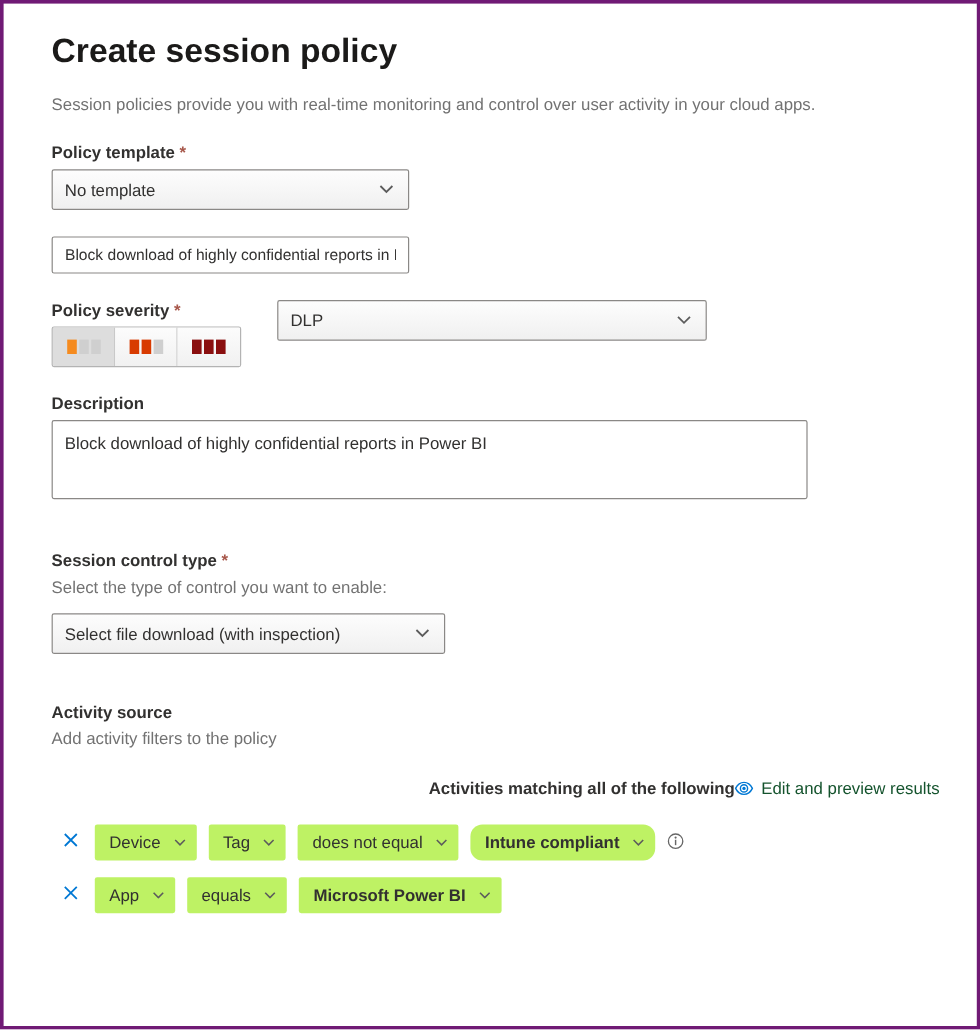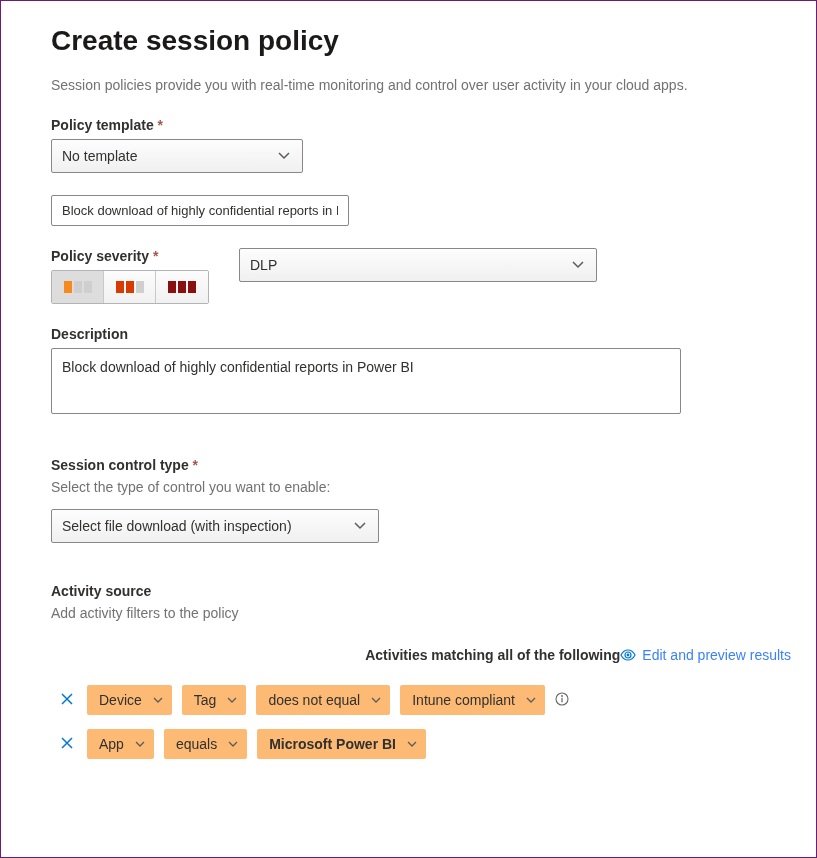--- a/index.html
+++ b/index.html
@@ -4,24 +4,24 @@
   <style>
     * { box-sizing: border-box; margin: 0; padding: 0; }
     body {
       font-family: "Segoe UI", -apple-system, sans-serif;
       font-size: 14px;
       color: #323130;
       background: #fff;
       padding: 0;
     }
     .page {
-      border: 1px solid #701a75;
+      border: 3px solid #701a75;
       width: 817px;
       height: 858px;
-      padding: 24px 34px 20px 50px;
+      padding: 24px 34px 20px 40px;
       overflow: hidden;
     }
     h1 {
       font-size: 28px;
       font-weight: 700;
       margin-bottom: 20px;
       color: #1b1a19;
     }
     .description-top {
       color: #727272;
@@ -129,21 +129,21 @@
       padding-left: 6px;
     }
     .remove-x {
       color: #0078d4;
       font-size: 16px;
       cursor: pointer;
       width: 20px;
       text-align: center;
     }
     .filter-chip {
-      background: #fdba74;
+      background: #bef264;
       border-radius: 2px;
       padding: 7px 30px 7px 12px;
       font-size: 14px;
       position: relative;
       cursor: pointer;
       color: #323130;
     }
     .filter-chip .chev { right: 9px; }
     .info-icon {
       color: #666;
@@ -151,41 +151,41 @@
       cursor: default;
     }
     .activities-header {
       display: flex;
       justify-content: flex-end;
       align-items: center;
       margin-bottom: 22px;
       width: 740px;
     }
     .preview-link {
-      color: #3b82f6;
+      color: #14532d;
       font-size: 14px;
       cursor: pointer;
       display: flex;
       align-items: center;
       gap: 6px;
     }
     .eye-icon {
       display: inline-flex;
     }
   </style>
 </head>
 <body>
 
 <div class="page">
   <h1>Create session policy</h1>
   <div class="description-top">Session policies provide you with real-time monitoring and control over user activity in your cloud apps.</div>
 
   <div class="field-block">
     <label class="field-label required">Policy template</label>
-    <div class="select-box" style="width:252px;align-items:flex-end;">
+    <div class="select-box" style="width:298px;align-items:flex-end;">
       <span>No template</span>
       <span class="chev">
         <svg width="12" height="8" viewBox="0 0 12 8">
             <path d="M1 1l5 5 5-5" stroke="#5c5c5c" stroke-width="1.5" fill="none"></path>
           </svg>
       </span>
     </div>
   </div>
 
   <div class="field-block">
@@ -283,21 +283,21 @@
           </span>
       </div>
       <div class="filter-chip">
         <span>does not equal</span>
         <span class="chev">
             <svg width="10" height="6" viewBox="0 0 10 6">
               <path d="M1 1l4 4 4-4" stroke="#5c5c5c" stroke-width="1.3" fill="none"></path>
             </svg>
           </span>
       </div>
-      <div class="filter-chip" style="font-weight:400;">
+      <div class="filter-chip" style="font-weight:700;border-radius:10px;">
         <span>Intune compliant</span>
         <span class="chev">
             <svg width="10" height="6" viewBox="0 0 10 6">
               <path d="M1 1l4 4 4-4" stroke="#5c5c5c" stroke-width="1.3" fill="none"></path>
             </svg>
           </span>
       </div>
       <span class="info-icon">
         <svg width="14" height="14" viewBox="0 0 14 14">
             <circle cx="7" cy="7" r="6" fill="none" stroke="#666" stroke-width="1.1"></circle>

